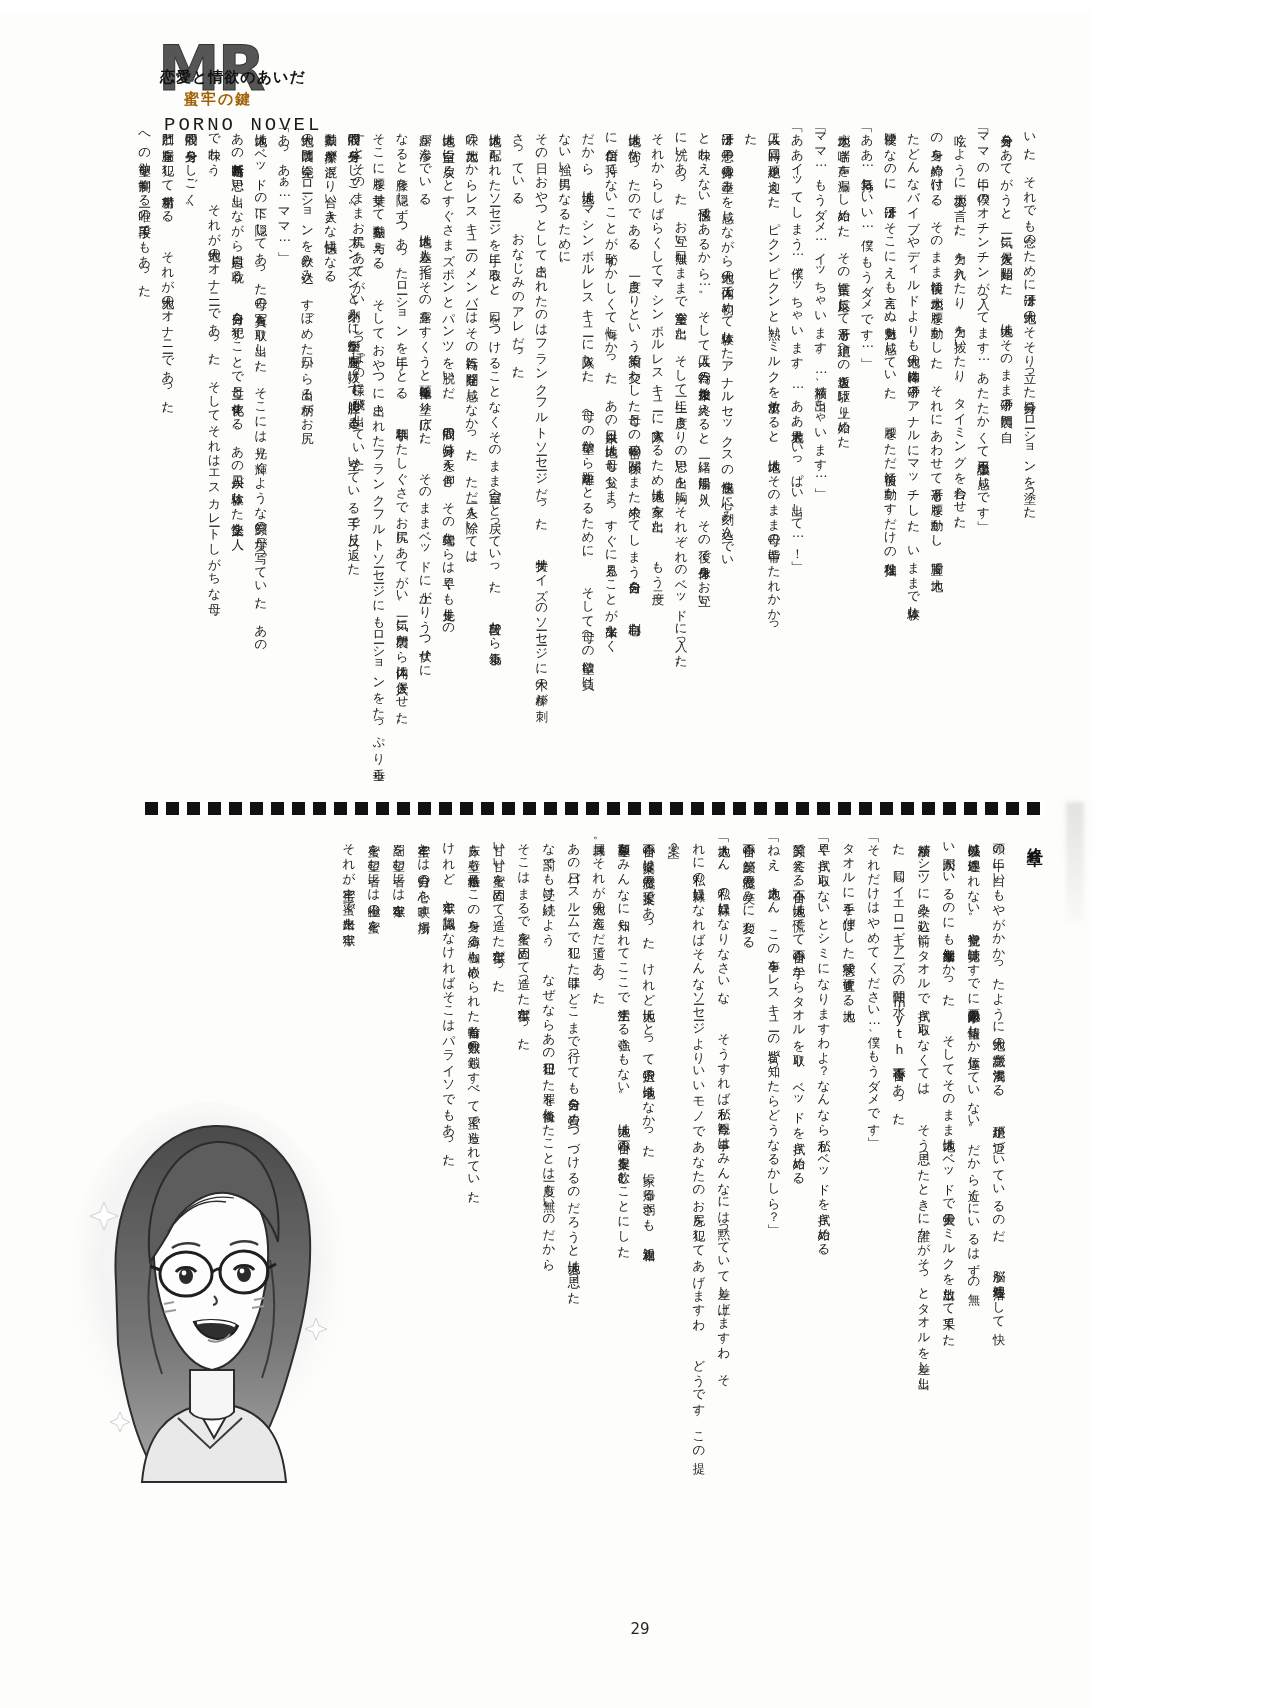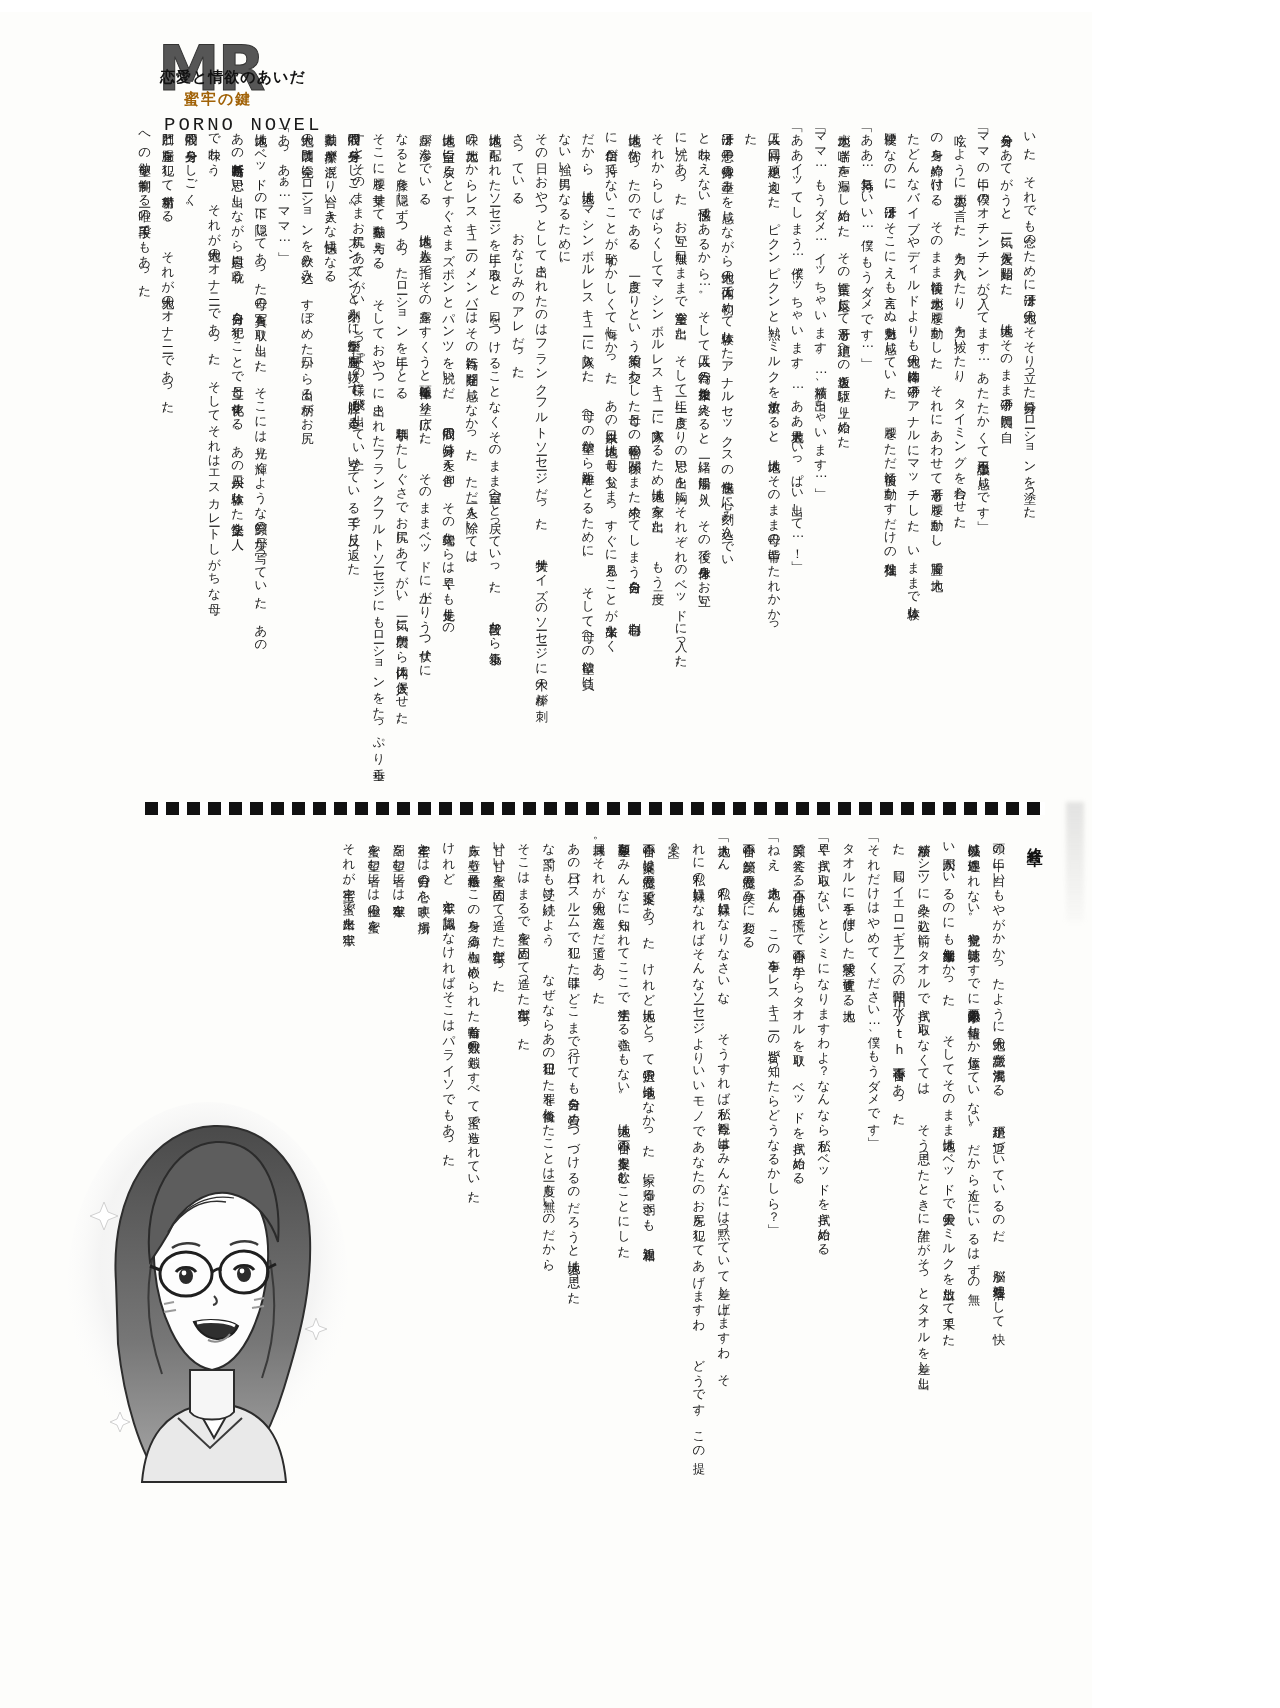--- a/index.html
+++ b/index.html
@@ -326,14 +326,15 @@
       <path d="M194 226 L206 224" stroke="#9a9a9a" stroke-width="2"></path>
 
       <g fill="#ffffff" stroke="#d0d0d0" stroke-width="1">
         <path d="M46 120 l4 10 10 4 -10 4 -4 10 -4 -10 -10 -4 10 -4 z"></path>
         <path d="M258 236 l3 8 8 3 -8 3 -3 8 -3 -8 -8 -3 8 -3 z"></path>
         <path d="M62 330 l3 7 7 3 -7 3 -3 7 -3 -7 -7 -3 7 -3 z"></path>
       </g>
     </svg>
   </div>
 
+  <div class="page-number">29</div>
 
 </div>
 
 </body></html>

